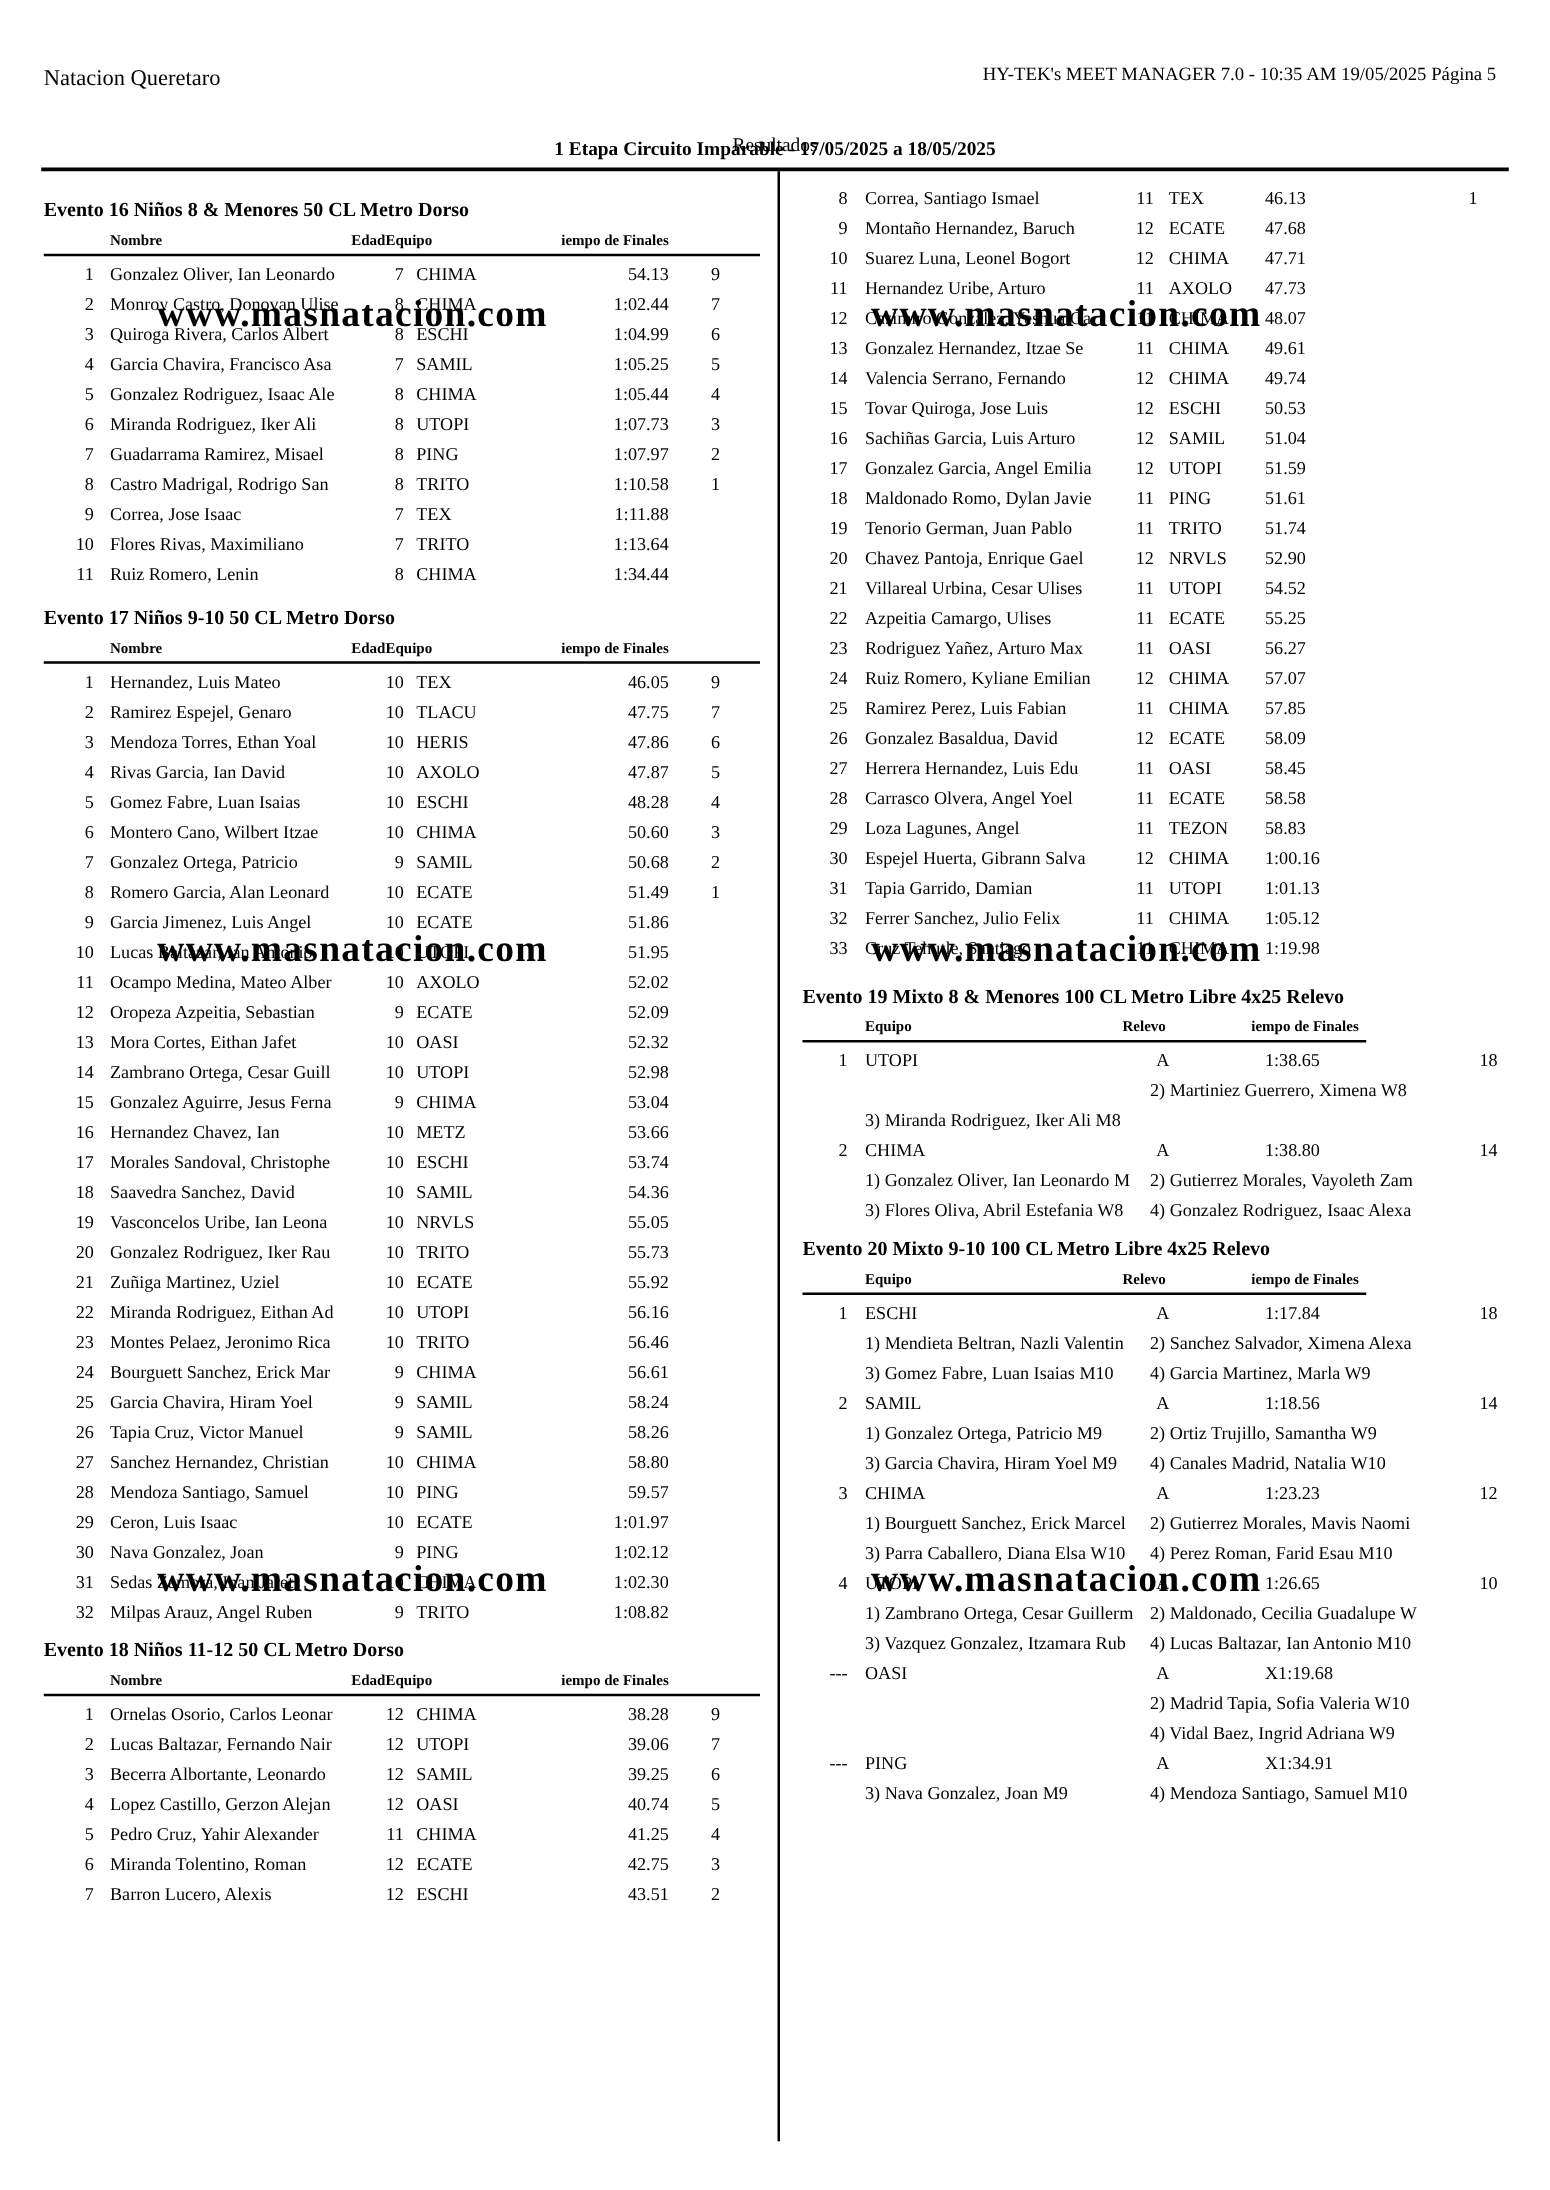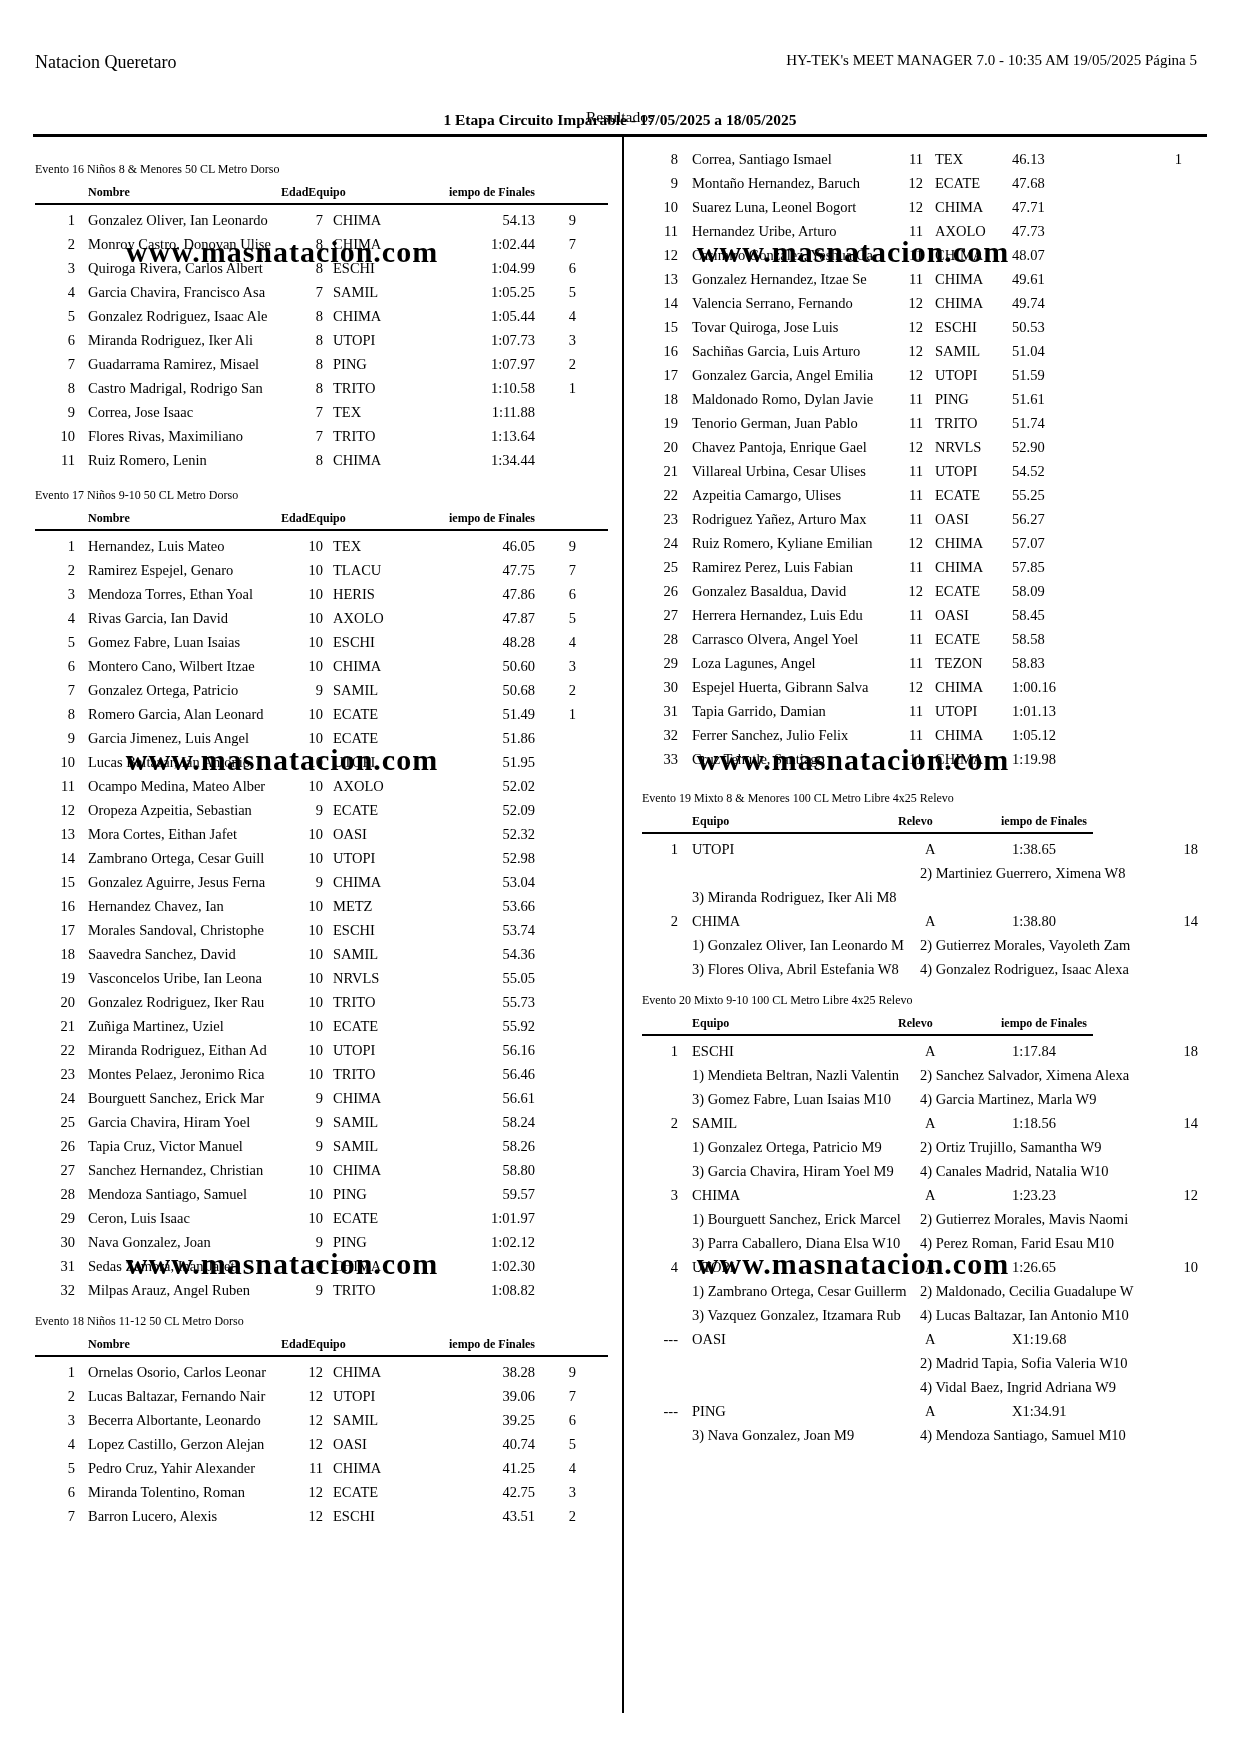--- a/index.html
+++ b/index.html
@@ -11,21 +11,21 @@
              font-size:15.5px;font-weight:bold;white-space:nowrap;margin-top:31px;}
   .hdr-sub{position:absolute;left:0;top:108px;width:1240px;text-align:center;
            font-size:15.5px;font-weight:normal;}
   .rule{position:absolute;left:33px;top:134px;width:1174px;height:3px;background:#000;}
   .vdiv{position:absolute;left:622px;top:137px;width:2px;height:1576px;background:#000;}
 
   .col{position:absolute;top:137px;}
   .col-left{left:35px;width:573px;}
   .col-right{left:642px;width:563px;}
 
-  .event-title{font-size:12px;font-weight:normal;line-height:26px;white-space:nowrap;overflow:hidden;}
+  .event-title{font-size:16px;font-weight:bold;line-height:26px;white-space:nowrap;overflow:hidden;}
   .thead{position:relative;height:21px;border-bottom:2.5px solid #000;margin-bottom:3px;
          font-size:12px;font-weight:bold;}
   .thead span{position:absolute;top:0;line-height:21px;white-space:nowrap;}
   .col-right .thead{width:451px;}
 
   .row{position:relative;height:24px;font-size:14.5px;}
   .row span{position:absolute;top:0;height:24px;line-height:24px;white-space:nowrap;overflow:hidden;}
   .c-rank,.c-age,.c-time,.c-pts,.c-rpts{text-align:right;}
 
   .col-left .c-rank{left:0;width:40px;}

